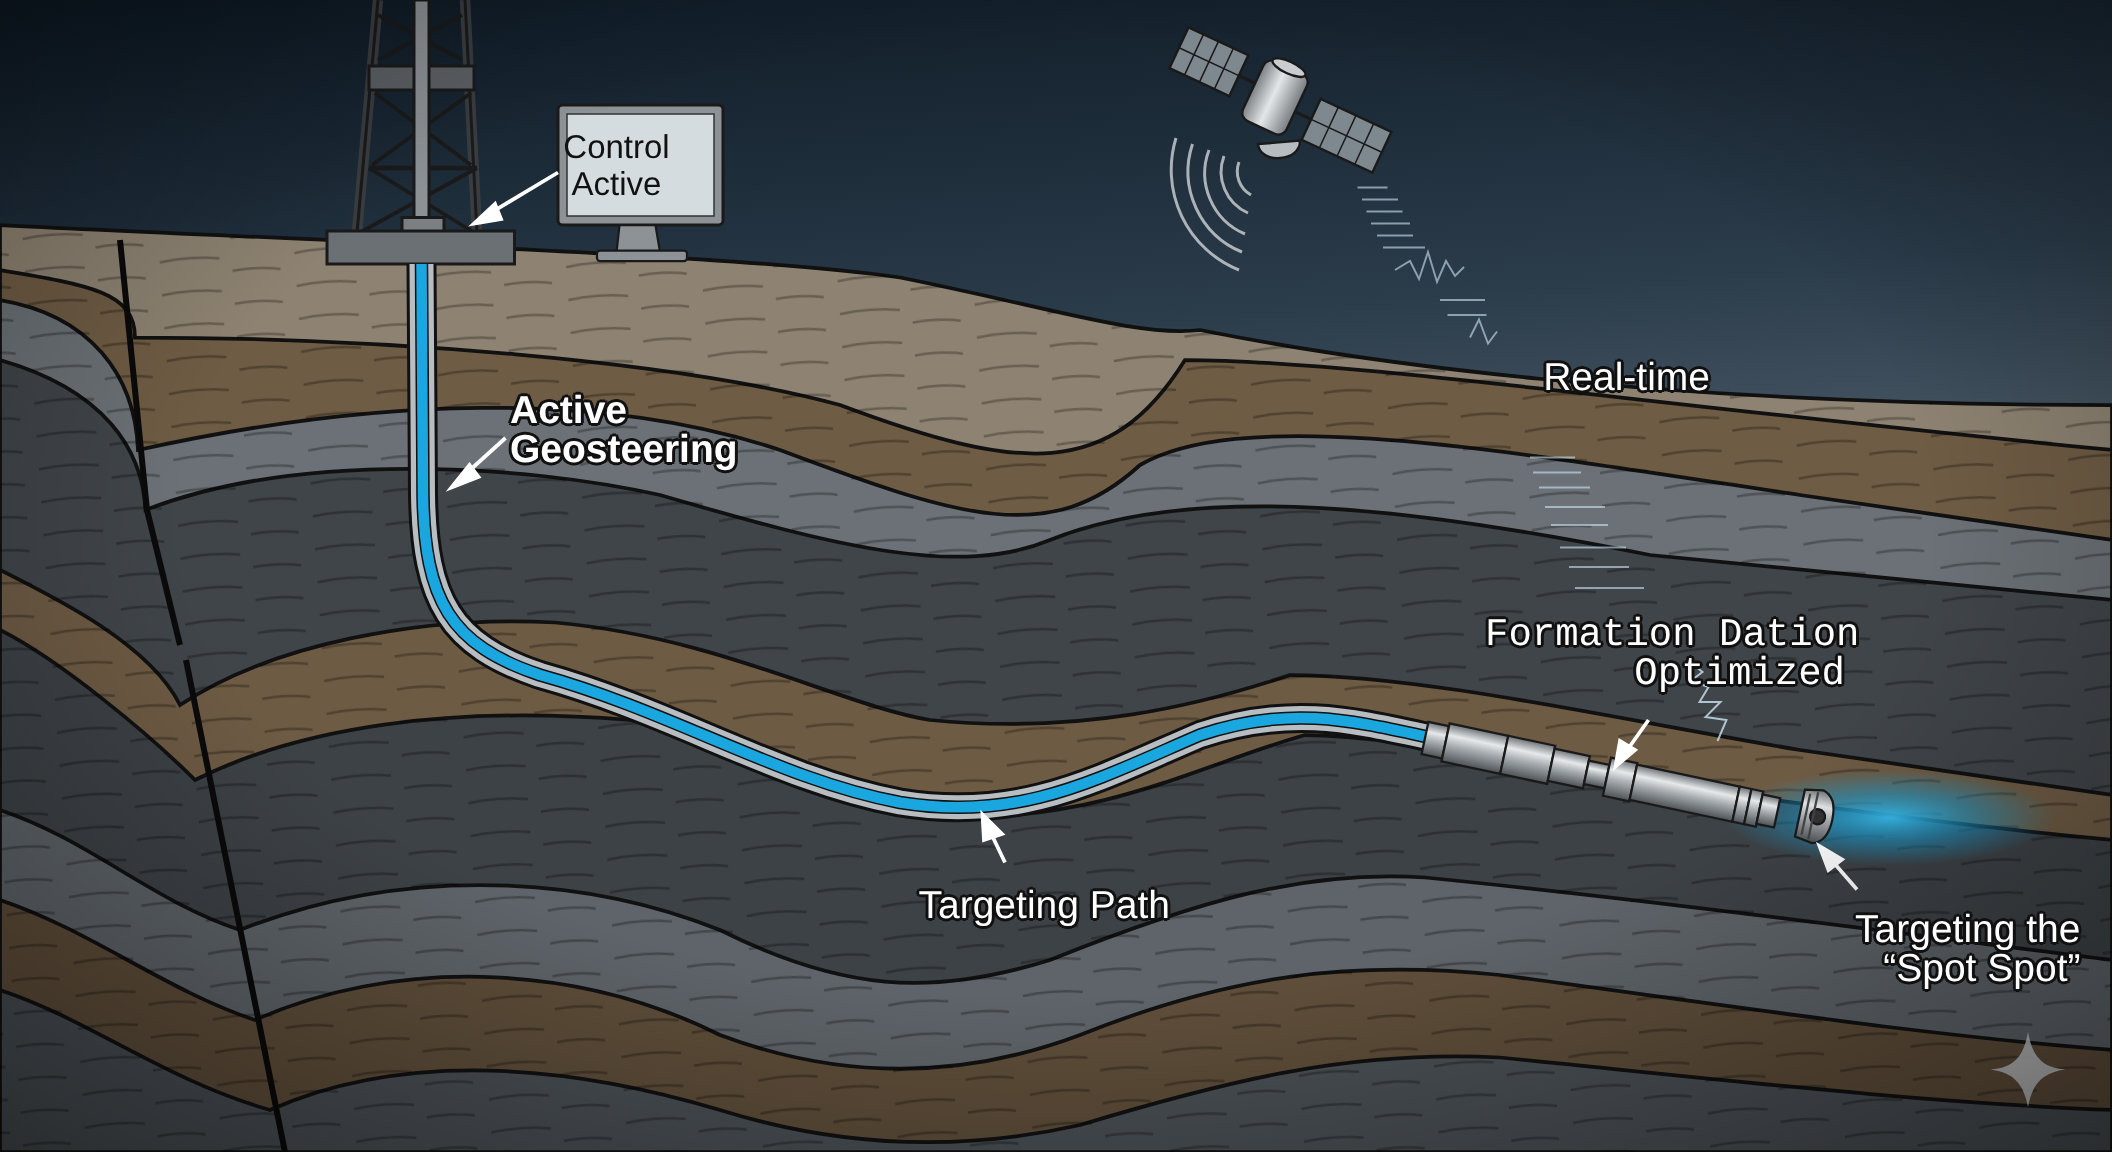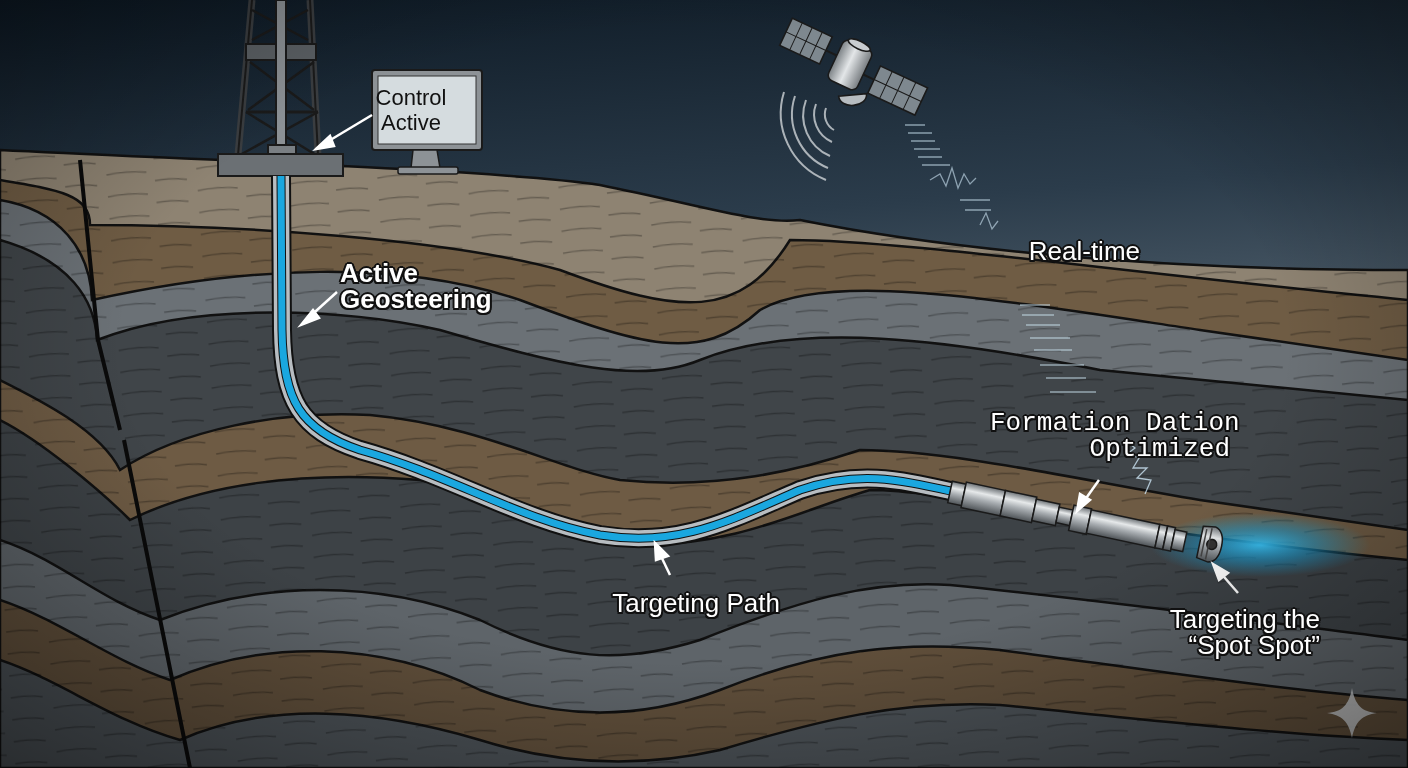--- a/index.html
+++ b/index.html
@@ -201,18 +201,18 @@
 
 <div class="label" style="left:990px; top:410px; width:240px;font-family:Liberation Mono, monospace;">
   <span>Formation Dation</span>
   <span>Optimized</span>
 </div>
 
 <div class="label" style="left:570px; top:590px; width:210px;">
   <span>Targeting Path</span>
 </div>
 
-<div class="label" style="left:1130px; top:606px; width:190px;">
+<div class="label" style="left:1197px; top:606px; width:190px;">
   <span>Targeting the</span>
   <span>“Spot Spot”</span>
 </div>
 
 </div>
 
 </body></html>

